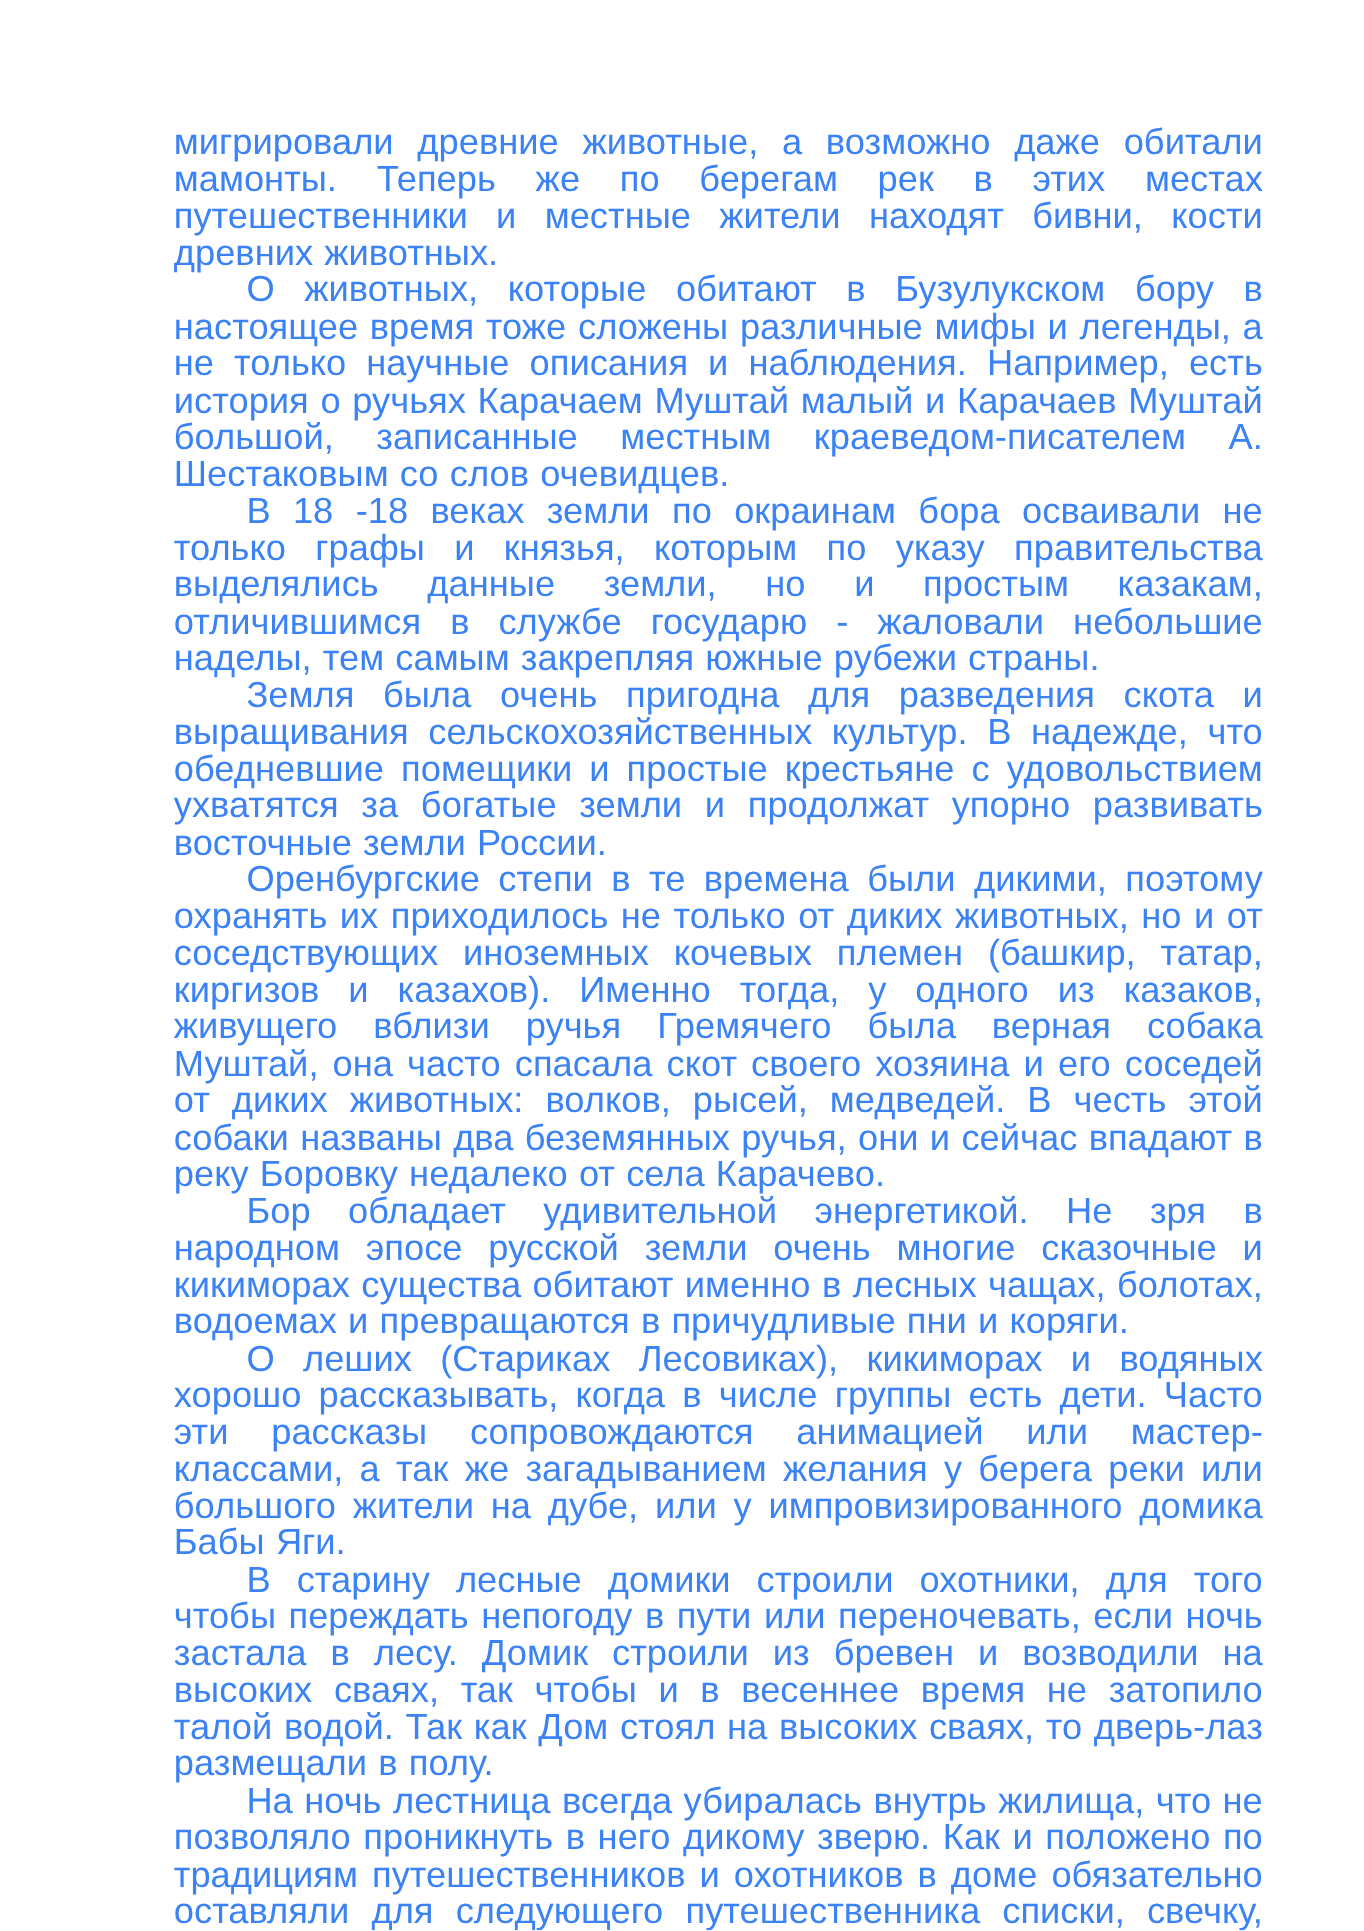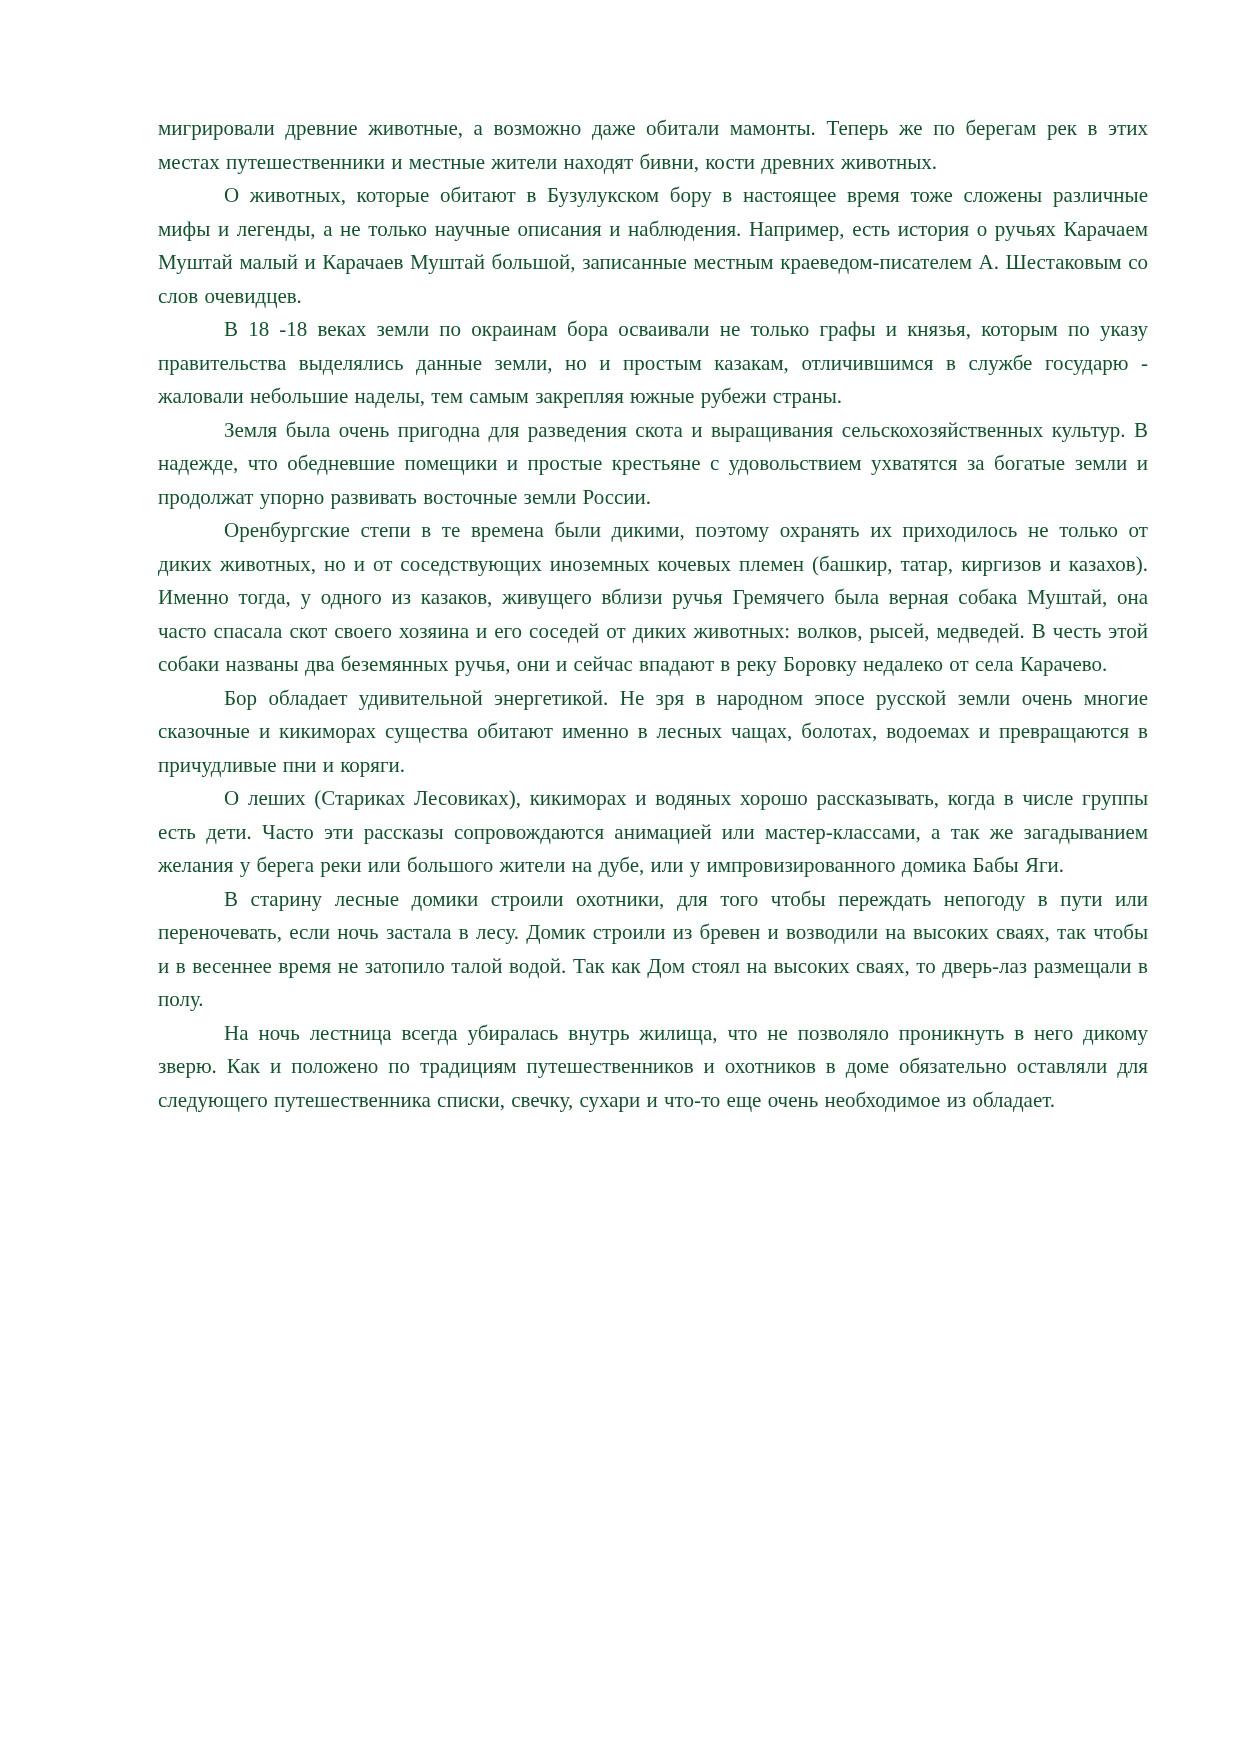--- a/index.html
+++ b/index.html
@@ -11,24 +11,24 @@
     position: relative;
     width: 1240px;
     height: 1755px;
     background: #ffffff;
     box-sizing: border-box;
     padding: 112px 92px 0 158px;
     overflow: hidden;
   }
   .para {
     margin: 0;
-    font-family: Liberation Serif, serif;
-    font-size: 21px;
+    font-family: Liberation Sans, sans-serif;
+    font-size: 33px;
     line-height: 33.5px;
-    color: #14532d;
+    color: #3b82f6;
     text-align: justify;
     text-indent: 66px;
     word-spacing: 1px;
   }
   .para.no-indent {
     text-indent: 0;
   }
 </style>
 </head>
 <body>

